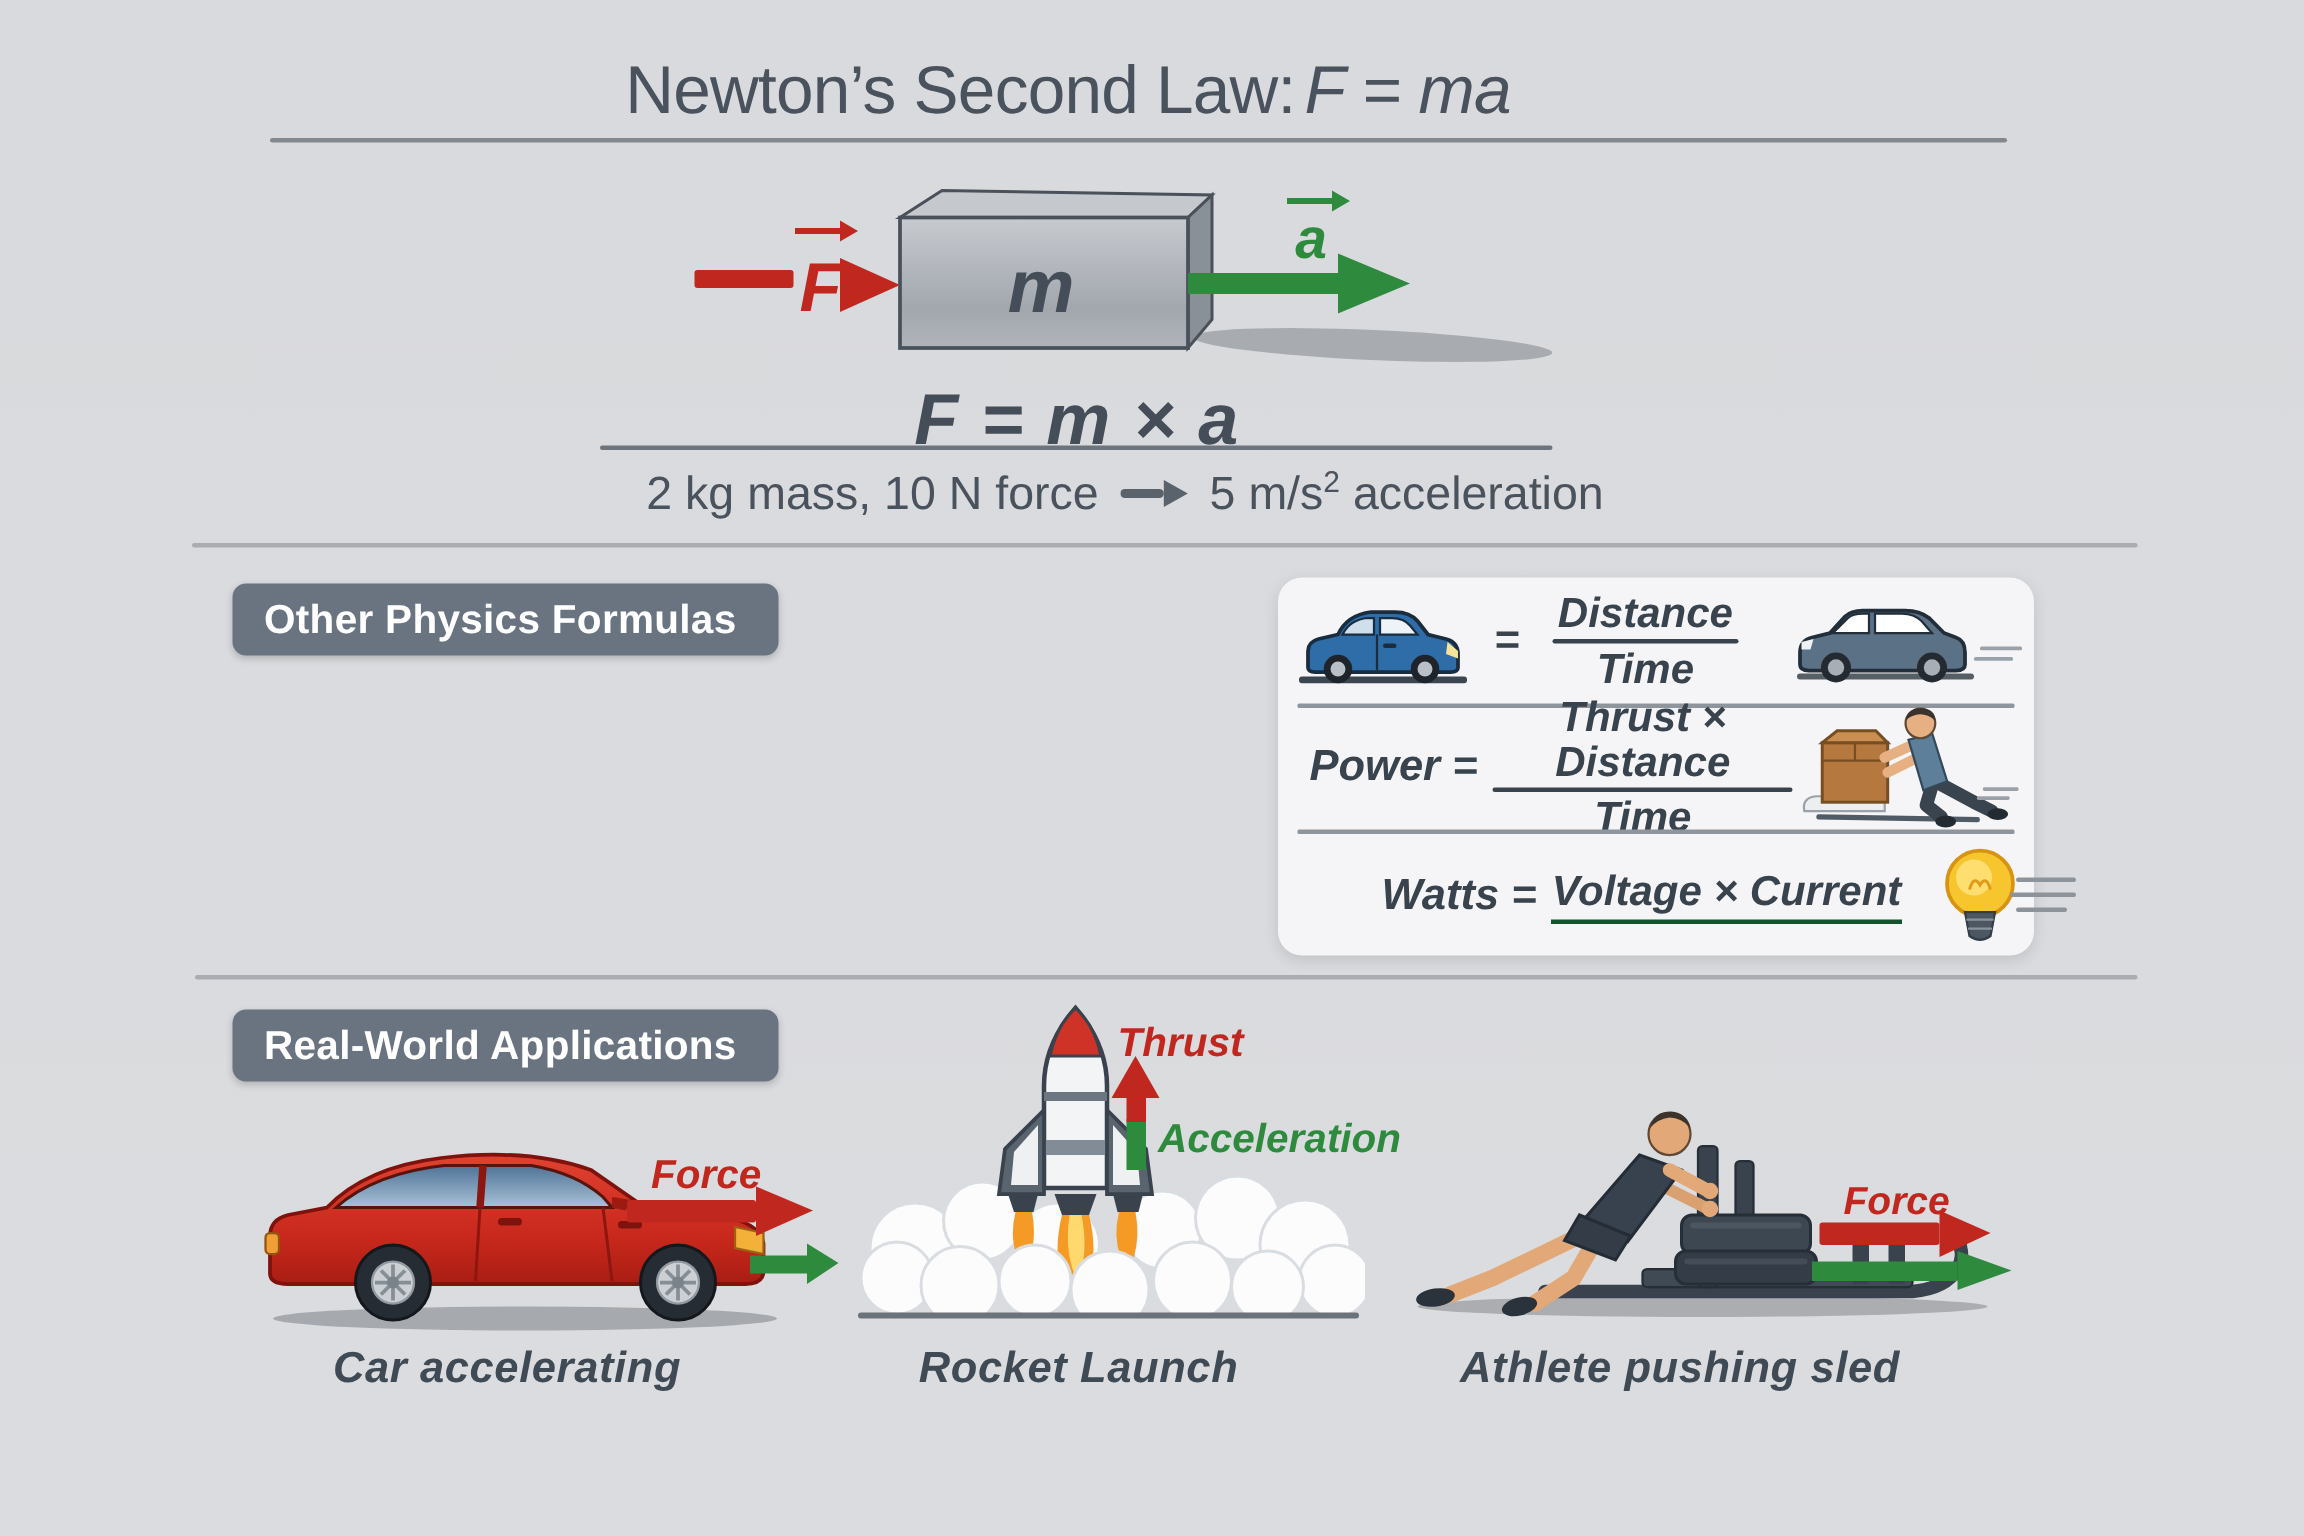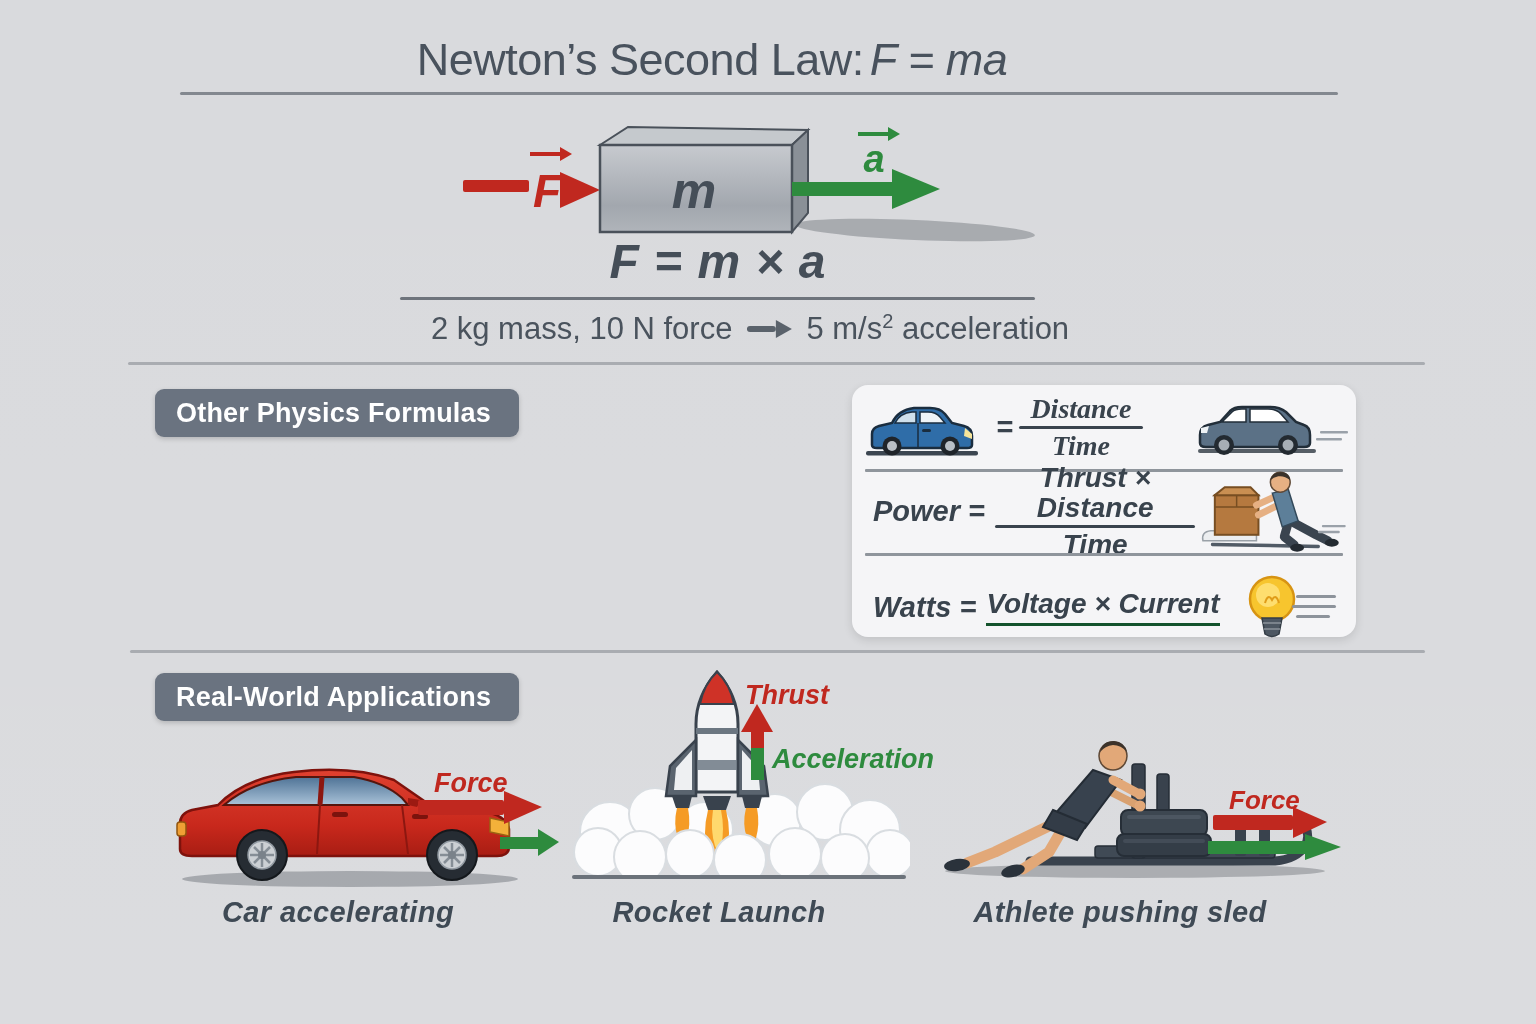--- a/index.html
+++ b/index.html
@@ -13,21 +13,21 @@
   svg text{font-family:"Liberation Sans",sans-serif;}
   .abs{position:absolute;}
   .hline{position:absolute;border-radius:2px;}
 
   
   #title{position:absolute;top:34px;left:712px;transform:translateX(-50%);
     font-size:45px;font-weight:normal;letter-spacing:-.5px;white-space:nowrap;color:#49525d;}
   #title .f{font-style:italic;margin-left:6px;}
 
   
-  #equation{position:absolute;top:234px;left:718px;transform:translateX(-50%);
+  #equation{position:absolute;top:253px;left:718px;transform:translateX(-50%);
     font-size:48px;font-weight:bold;font-style:italic;color:#454e58;letter-spacing:1px;}
   #example{position:absolute;top:311px;left:750px;transform:translateX(-50%);
     font-size:31px;color:#4a535d;white-space:nowrap;display:flex;align-items:center;gap:14px;}
   #example sup{font-size:20px;vertical-align:super;line-height:0;}
 
   
   .badge{position:absolute;background:var(--badge-bg,#6a7380);color:#ffffff;
     font-weight:bold;font-size:27px;height:48px;line-height:48px;
     padding:0 28px 0 21px;border-radius:9px;box-shadow:0 2px 5px rgba(0,0,0,.18);
     letter-spacing:.2px;white-space:nowrap;}
@@ -120,21 +120,21 @@
         <path d="M58,16 L66,16 Q74,16 78,21 L83,27 L58,27 Z" fill="#eef3f7" stroke="#1a2d3f" stroke-width="1.5"></path>
         <path d="M103,32 L110,38 L110,43 L102,40 Z" fill="#f6e49a"></path>
         <path d="M56,27 L56,51" stroke="#1a2d3f" stroke-width="1.5"></path>
         <rect x="60" y="33" width="9" height="3" rx="1.5" fill="#1a2d3f"></rect>
         <circle cx="30" cy="50" r="9.5" fill="#1f242a"></circle>
           <circle cx="30" cy="50" r="5" fill="#b9bfc6"></circle>
         <circle cx="88" cy="50" r="9.5" fill="#1f242a"></circle>
           <circle cx="88" cy="50" r="5" fill="#b9bfc6"></circle>
       </svg>
       <span class="f-label" style="margin-left:14px;">=</span>
-      <div class="fr" style="margin-left:6px;width:124px;font-family:Liberation Serif, serif;">
+      <div class="fr" style="margin-left:22px;width:124px;">
         <div>Distance</div>
         <div class="bar"></div>
         <div>Time</div>
       </div>
       <svg width="158" height="64" viewBox="0 0 158 64" style="margin-left:auto;margin-right:6px;">
         <rect x="6" y="54" width="118" height="4" rx="2" fill="#565e66"></rect>
         <path d="M8,40 Q8,32 16,30 L28,27 L38,16 Q42,12 50,12 L78,12 Q88,12 94,17 L104,27 L112,30 Q118,32 118,40 L118,48 Q118,52 112,52 L14,52 Q8,52 8,48 Z" fill="#5b7186" stroke="#222e39" stroke-width="2.5"></path>
         <path d="M30,27 L40,17 Q43,14 50,14 L54,14 L54,27 Z" fill="#ffffff" stroke="#222e39" stroke-width="1.5"></path>
         <path d="M58,14 L76,14 Q84,14 89,19 L96,27 L58,27 Z" fill="#ffffff" stroke="#222e39" stroke-width="1.5"></path>
         <path d="M9,33 L17,31 L15,38 L9,38 Z" fill="#eef2f5"></path>
@@ -169,21 +169,21 @@
         <path d="M88,34 L64,46" stroke="#e6b083" stroke-width="7" stroke-linecap="round"></path>
         <path d="M78,24 L94,20 L104,52 L88,58 Z" fill="#5d7f99" stroke="#33495a" stroke-width="1.5"></path>
         <circle cx="86" cy="13" r="10" fill="#e6b083" stroke="#5f4936" stroke-width="1.5"></circle>
         <path d="M76,11 Q78,2 88,3 Q96,4 96,11 Q90,6 84,7 Q79,8 76,11 Z" fill="#3a322b"></path>
         <rect x="128" y="56" width="24" height="2.5" rx="1" fill="#9aa1a9"></rect>
         <rect x="124" y="62" width="22" height="2.5" rx="1" fill="#9aa1a9"></rect>
       </svg>
     </div>
     <div class="sep" style="top:168px;"></div>
 
-    <div class="row" style="top:180px;">
+    <div class="row" style="top:170px;padding-left:48px;">
       <span class="f-label" style="margin-left:21px;">Watts =</span>
       <span class="uexp" style="margin-left:10px;">Voltage × Current</span>
       <svg width="110" height="72" viewBox="0 0 110 72" style="margin-left:auto;margin-right:12px;">
         <circle cx="38" cy="28" r="22" fill="#f7c52e" stroke="#d79413" stroke-width="2.5"></circle>
         <circle cx="34" cy="24" r="12" fill="#ffe27a" opacity="0.85"></circle>
         <path d="M31,32 Q34,22 38,29 Q42,22 45,32" fill="none" stroke="#e09c18" stroke-width="2"></path>
         <path d="M28,47 L48,47 L45,63 Q38,68 31,63 Z" fill="#4d5762" stroke="#343d46" stroke-width="1.5"></path>
         <path d="M29,52 L47,52 M30,58 L46,58" stroke="#8a939b" stroke-width="1.5"></path>
         <rect x="62" y="24" width="40" height="3" rx="1.5" fill="#8d939b"></rect>
         <rect x="58" y="34" width="44" height="3" rx="1.5" fill="#8d939b"></rect>

